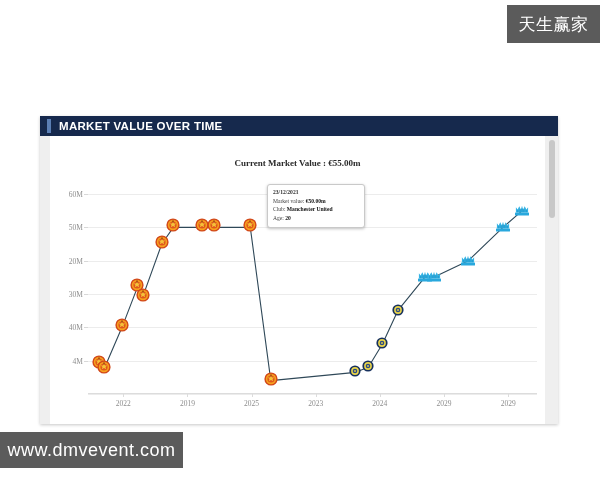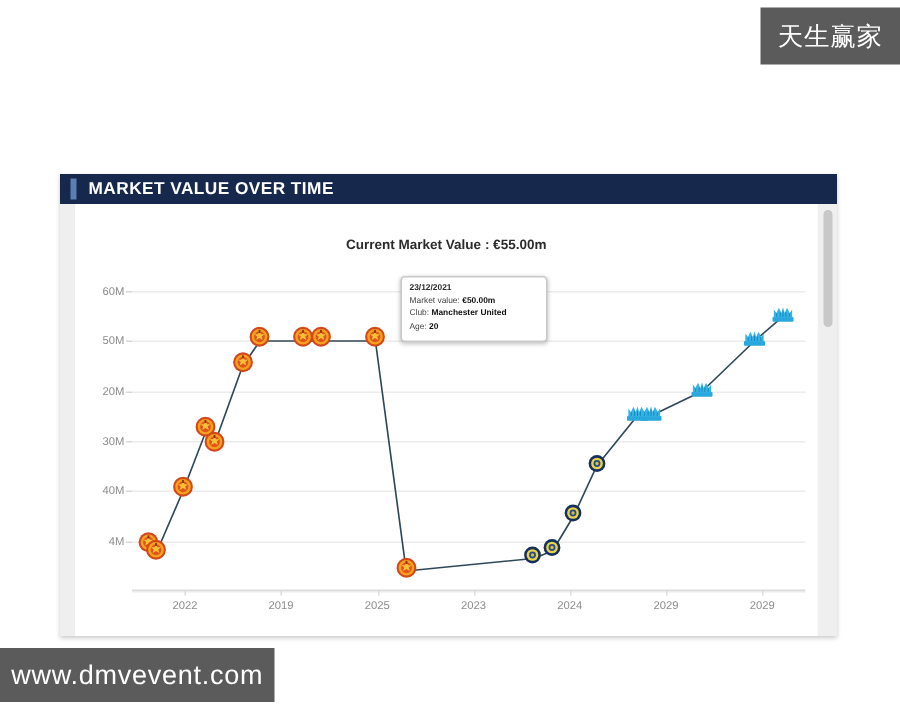--- a/index.html
+++ b/index.html
@@ -27,21 +27,21 @@
     position:relative;
   }
   #header-accent{
     width:4px;height:14px;background:#5b7fb5;margin-left:7px;margin-right:8px;
     flex:none;
   }
   #card-title{
     color:#ffffff;font-size:11.5px;font-weight:bold;letter-spacing:.3px;
     font-family:"Liberation Sans", sans-serif;
   }
-  #card-body{position:relative;height:288px;background:#fbfbfb;}
+  #card-body{position:relative;height:288px;background:#fbfbfb;font-family:Liberation Serif, serif;}
   #left-strip{position:absolute;left:0;top:0;width:10px;height:100%;background:#efefef;}
   #right-strip{position:absolute;right:0;top:0;width:13px;height:100%;background:#efefef;}
   #scroll-thumb{position:absolute;right:3px;top:4px;width:6px;height:78px;background:#c8c8c8;border-radius:3px;}
 
   #plot-wrap{position:absolute;left:10px;top:0;right:13px;bottom:0;background:#ffffff;}
 
   #chart-subtitle{
     position:absolute;top:22px;left:0;width:100%;text-align:center;
     font-size:9px;font-weight:bold;color:#2b2b2b;
   }

